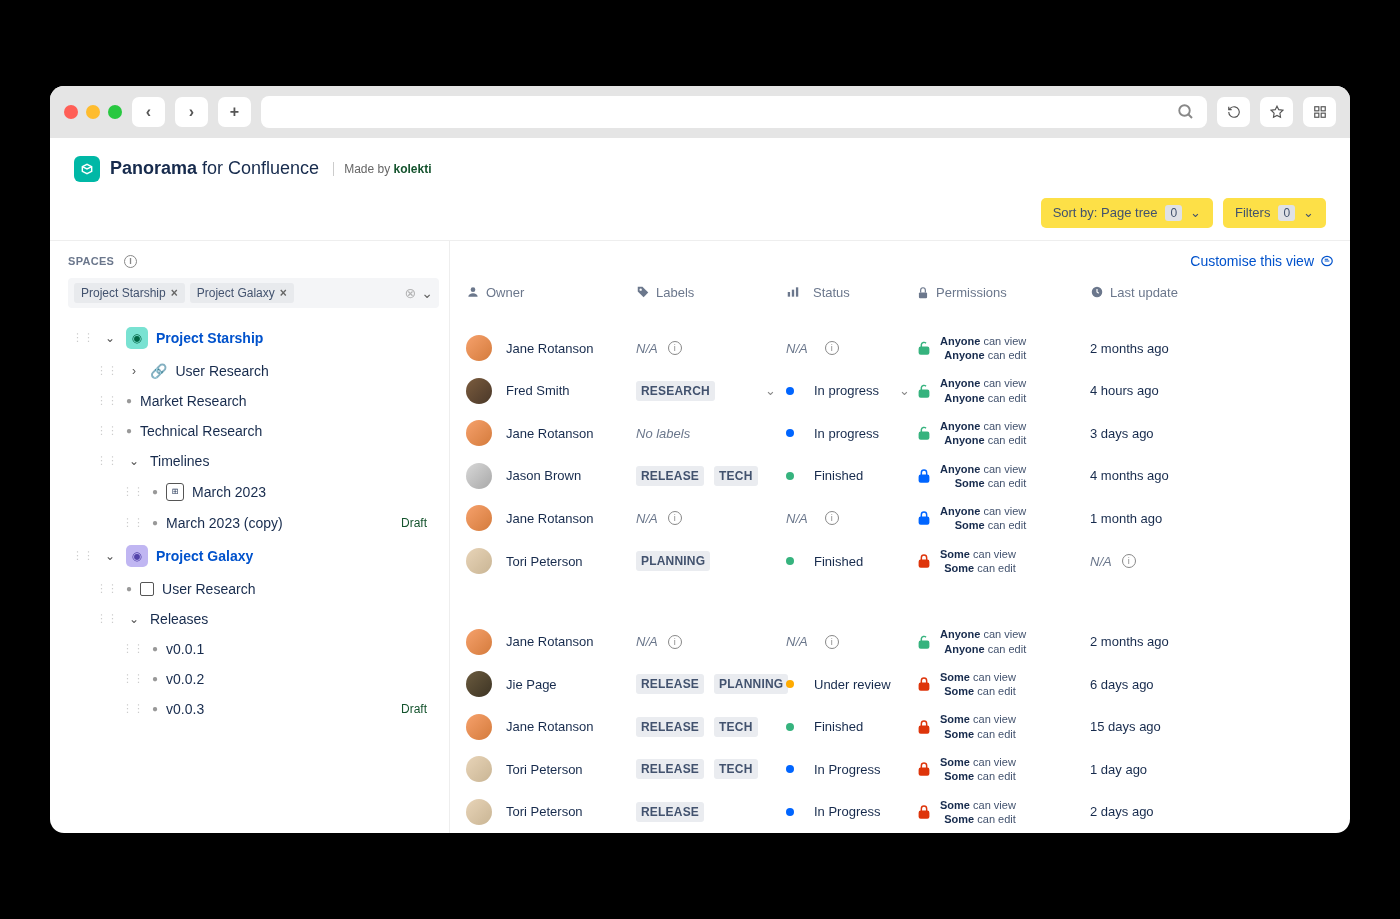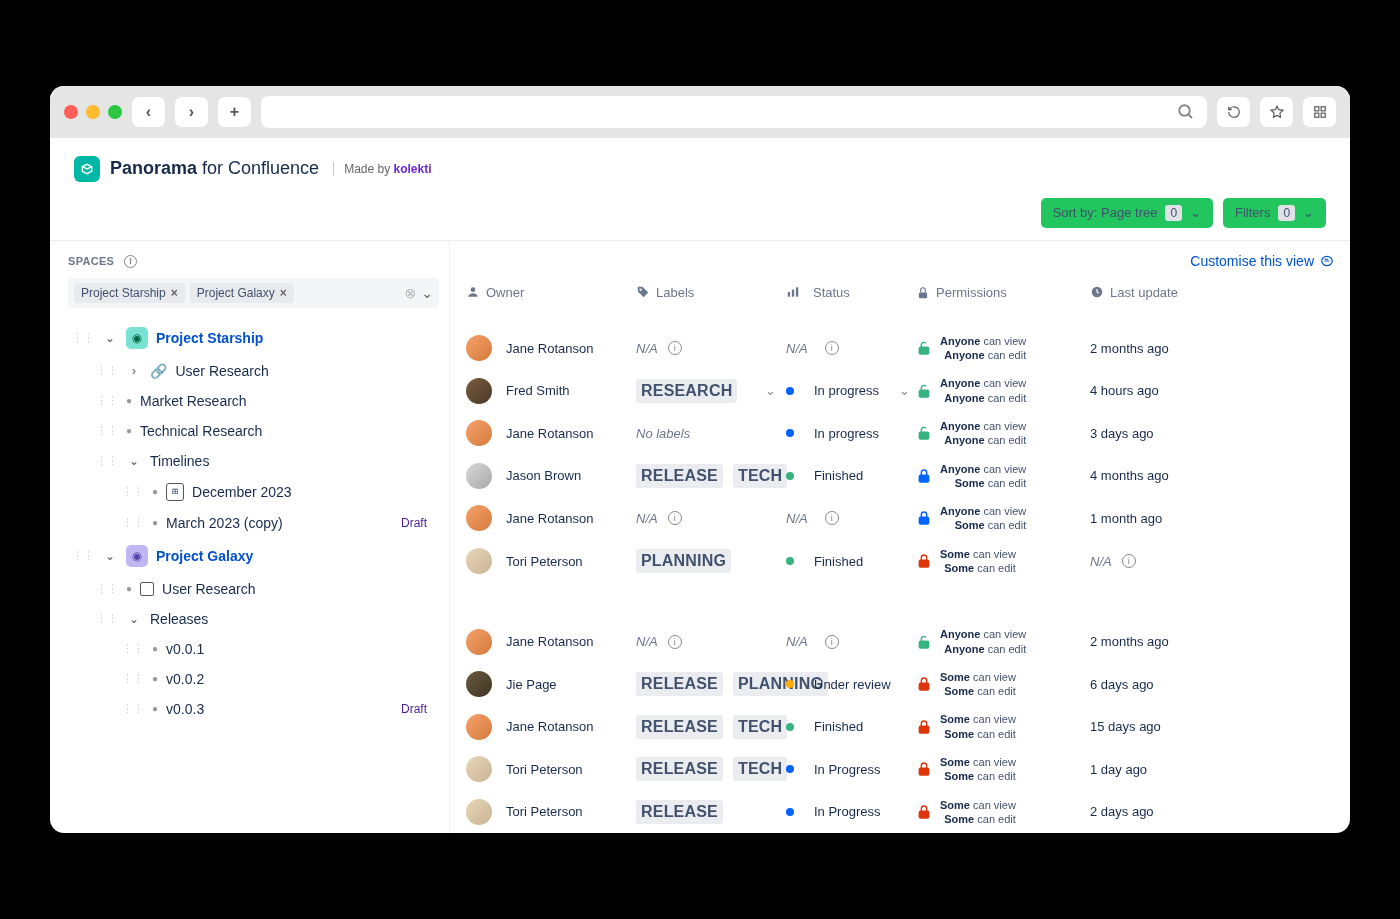--- a/index.html
+++ b/index.html
@@ -14,24 +14,24 @@
 .nav-btn { width: 33px; height: 30px; background: #fff; border-radius: 7px; display: flex; align-items: center; justify-content: center; color: #555; font-size: 16px; font-weight: bold; }
 .address-bar { flex: 1; height: 32px; background: #fff; border-radius: 8px; display: flex; align-items: center; justify-content: flex-end; padding: 0 12px; }
 .address-bar svg { width: 18px; height: 18px; color: #888; }
 .chrome-icon { width: 33px; height: 30px; background: #fff; border-radius: 7px; display: flex; align-items: center; justify-content: center; color: #555; }
 
 .app-header { padding: 18px 24px 6px; display: flex; align-items: center; gap: 10px; }
 .logo-badge { width: 26px; height: 26px; background: #00B8A6; border-radius: 6px; display: flex; align-items: center; justify-content: center; color: #fff; }
 .app-title { font-size: 18px; font-weight: 600; }
 .app-title .light { font-weight: 400; }
 .made-by { color: #666; font-size: 12px; border-left: 1px solid #ccc; padding-left: 10px; margin-left: 4px; }
-.made-by b { font-weight: 700; color: #6d28d9; }
+.made-by b { font-weight: 700; color: #14532d; }
 
 .toolbar-row { display: flex; justify-content: flex-end; gap: 10px; padding: 10px 24px 12px; }
-.pill-select { background: #22c55e; border-radius: 5px; padding: 7px 12px; font-size: 13px; display: flex; align-items: center; gap: 8px; color: #42526E; }
+.pill-select { background: #fde047; border-radius: 5px; padding: 7px 12px; font-size: 13px; display: flex; align-items: center; gap: 8px; color: #42526E; }
 .pill-select .count { background: #dfe1e6; border-radius: 3px; padding: 1px 5px; font-size: 12px; }
 
 .main-split { display: flex; border-top: 1px solid #eee; }
 .sidebar { width: 400px; border-right: 1px solid #eee; padding: 14px 10px 14px 18px; }
 .spaces-header { text-transform: uppercase; font-size: 11px; font-weight: 700; color: #6B778C; display: flex; align-items: center; gap: 6px; margin-bottom: 10px; letter-spacing: 0.3px; }
 .space-chips { background: #f4f5f7; border-radius: 4px; padding: 5px 6px; display: flex; align-items: center; gap: 5px; margin-bottom: 12px; }
 .chip { background: #e8eaed; border-radius: 3px; padding: 3px 7px; font-size: 12px; color: #42526E; display: flex; align-items: center; gap: 5px; }
 .chip .x { font-weight: bold; color: #666; cursor: pointer; }
 .chip-spacer { flex: 1; }
 .chip-clear { color: #888; font-size: 14px; cursor: pointer; opacity: 0.6; }
@@ -41,39 +41,39 @@
 .grip { color: #ccc; font-size: 11px; cursor: grab; }
 .tree-caret { width: 16px; font-size: 12px; color: #555; text-align: center; cursor: pointer; }
 .space-icon { width: 22px; height: 22px; border-radius: 5px; display: flex; align-items: center; justify-content: center; font-size: 12px; }
 .space-icon.teal { background: #79E2D2; color: #006644; }
 .space-icon.purple { background: #C0B6F2; color: #5243AA; }
 .space-name { color: #0052CC; font-weight: 600; }
 .tree-row.lvl1 { padding-left: 28px; }
 .tree-row.lvl2 { padding-left: 54px; }
 .bullet { color: #999; font-size: 10px; }
 .link-icon { font-size: 14px; }
-.draft-tag { margin-left: auto; color: #4c1d95; font-size: 12px; margin-right: 8px; }
+.draft-tag { margin-left: auto; color: #14532d; font-size: 12px; margin-right: 8px; }
 .calendar-ico { width: 18px; height: 18px; border: 1.5px solid #555; border-radius: 3px; display: inline-flex; align-items: center; justify-content: center; font-size: 8px; }
 
 .content { flex: 1; padding: 8px 16px 0 16px; }
 .customize-row { display: flex; justify-content: flex-end; padding: 4px 0 8px; }
 .customize-link { color: #0052CC; font-size: 14px; font-weight: 500; display: flex; align-items: center; gap: 6px; }
 
 .table-head { display: flex; padding: 8px 0; color: #6B778C; font-size: 13px; border-bottom: 1px solid transparent; }
 .col-owner { width: 170px; display: flex; align-items: center; gap: 6px; }
 .col-labels { width: 150px; display: flex; align-items: center; gap: 6px; }
 .col-status { width: 130px; display: flex; align-items: center; gap: 13px; }
 .col-perms { width: 174px; display: flex; align-items: flex-end; gap: 6px; }
 .col-update { width: 130px; display: flex; align-items: center; gap: 6px; }
 
 .data-row { display: flex; align-items: center; padding: 7px 0; font-size: 13px; }
 .data-spacer { height: 38px; }
 .avatar { width: 26px; height: 26px; border-radius: 50%; margin-right: 8px; flex-shrink: 0; }
 .owner-cell { display: flex; align-items: center; }
-.label-tag { background: #eaecf0; color: #42526E; font-size: 16px; font-weight: 700; padding: 3px 5px; border-radius: 3px; margin-right: 4px; text-transform: uppercase; letter-spacing: 0.2px; }
+.label-tag { background: #eaecf0; color: #42526E; font-size: 12px; font-weight: 700; padding: 3px 5px; border-radius: 3px; margin-right: 4px; text-transform: uppercase; letter-spacing: 0.2px; }
 .na-text { color: #6B778C; font-style: italic; }
 .info-ico { width: 14px; height: 14px; border: 1.3px solid #888; border-radius: 50%; display: inline-flex; align-items: center; justify-content: center; font-size: 9px; color: #888; margin-left: 4px; font-style: normal; }
 .status-dot { width: 8px; height: 8px; border-radius: 50%; display: inline-block; margin-right: 7px; }
 .status-dot.blue { background: #0065FF; }
 .status-dot.green { background: #36B37E; }
 .status-dot.yellow { background: #FFAB00; }
 .perm-cell { display: flex; align-items: center; gap: 8px; }
 .lock-ico { font-size: 16px; }
 .lock-ico.green { color: #36B37E; }
 .lock-ico.blue { color: #0065FF; }
@@ -200,21 +200,21 @@
           </div>
           <div class="tree-row lvl1">
             <span class="grip">⋮⋮</span>
             <span class="tree-caret">⌄</span>
             <span>Timelines</span>
           </div>
           <div class="tree-row lvl2">
             <span class="grip">⋮⋮</span>
             <span class="bullet">●</span>
             <span class="calendar-ico">⊞</span>
-            <span>December 2023</span>
+            <span>March 2023</span>
           </div>
           <div class="tree-row lvl2">
             <span class="grip">⋮⋮</span>
             <span class="bullet">●</span>
             <span>March 2023 (copy)</span>
             <span class="draft-tag">Draft</span>
           </div>
           <div class="tree-row">
             <span class="grip">⋮⋮</span>
             <span class="tree-caret">⌄</span>

